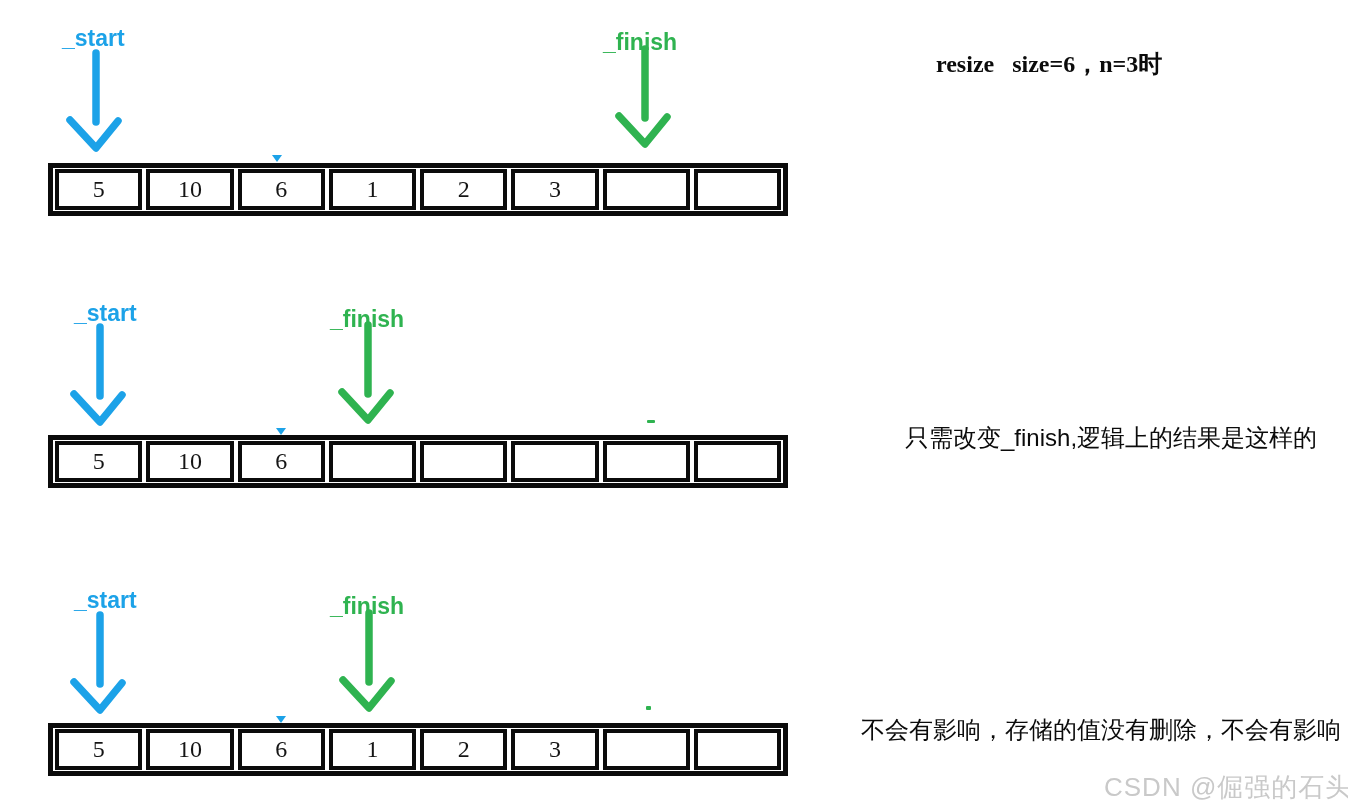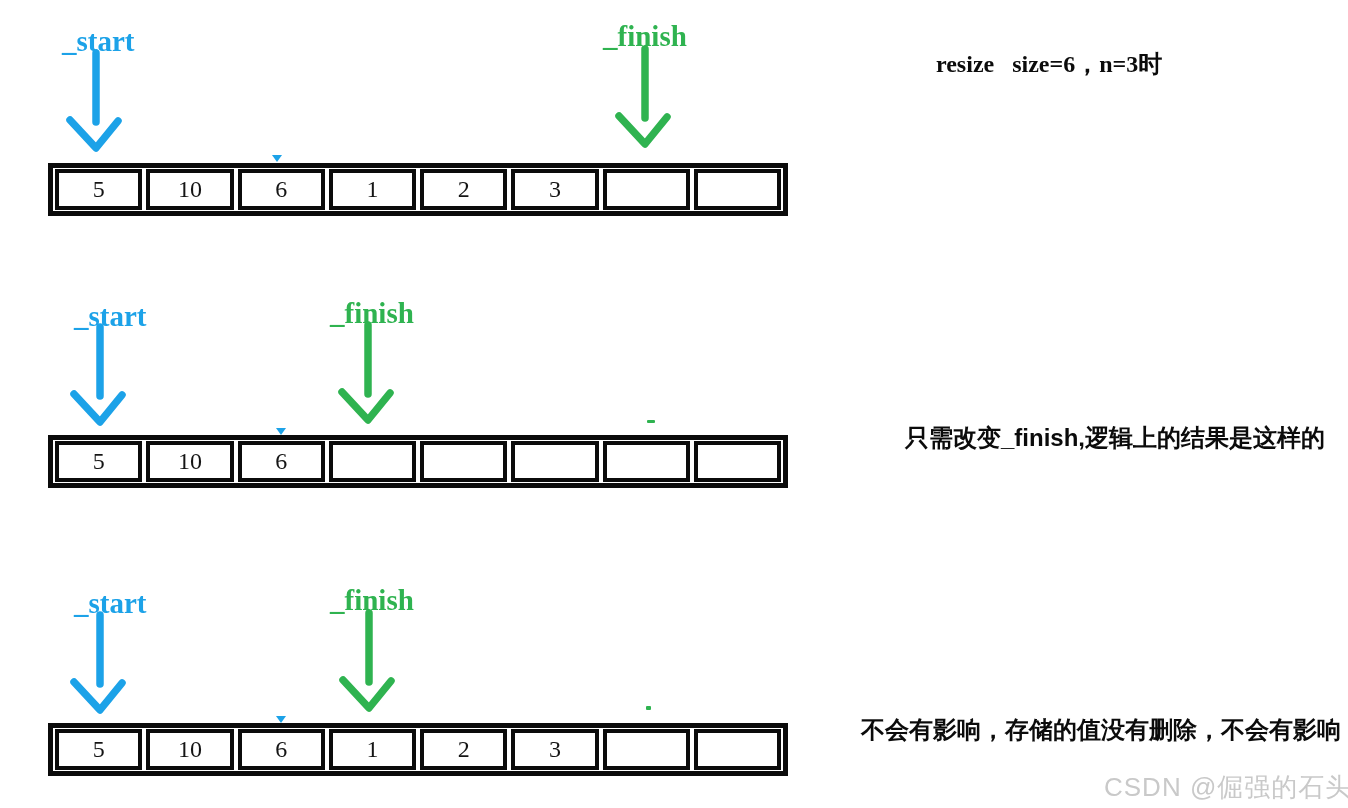--- a/index.html
+++ b/index.html
@@ -7,25 +7,25 @@
     --green:#2fb350;
     --ink:#0b0b0b;
     --muted:#c9c9c9;
   }
   html,body{margin:0;padding:0;background:#fff;}
   .canvas{
     position:relative;width:1348px;height:808px;background:#ffffff;
     overflow:hidden;font-family:"Liberation Serif",serif;
   }
   .ptr-label{
-    position:absolute;font-family:Liberation Serif, serif;
-    font-weight:700;font-size:29px;line-height:1;white-space:nowrap;
+    position:absolute;font-family:Liberation Sans, sans-serif;
+    font-weight:700;font-size:23px;line-height:1;white-space:nowrap;
   }
   .blue{color:var(--blue);}
-  .green{color:var(--green);}
+  .green{color:var(--green);margin-top:9px;}
   .arrow{position:absolute;width:64px;height:104px;overflow:visible;}
   .arrow line,.arrow polyline{
     fill:none;stroke-width:7.5;stroke-linecap:round;stroke-linejoin:round;
   }
   .arrow.blue-stroke line,.arrow.blue-stroke polyline{stroke:var(--blue);}
   .arrow.green-stroke line,.arrow.green-stroke polyline{stroke:var(--green);}
   .array{
     position:absolute;left:48px;width:740px;height:53px;
     box-sizing:border-box;border:5px solid var(--ink);
     display:flex;background:#fff;
@@ -33,21 +33,21 @@
   .cell{
     flex:1;box-sizing:border-box;border:4px solid var(--ink);
     margin:1px 2px;display:flex;align-items:center;justify-content:center;
     font-family:"Liberation Serif",serif;font-size:24px;color:#151515;
     background:#fff;
   }
   .note{
     position:absolute;white-space:pre;color:var(--ink);line-height:1.2;
   }
   .serif-note{font-family:"Liberation Serif",serif;font-weight:700;font-size:24px;}
-  .cjk-note{font-family:"Liberation Sans",sans-serif;font-weight:700;font-size:24px;}
+  .cjk-note{font-family:"Liberation Sans",sans-serif;font-weight:400;font-size:24px;}
   .watermark{
     position:absolute;font-family:"Liberation Sans",sans-serif;
     font-size:26px;color:var(--muted);letter-spacing:1px;white-space:nowrap;
   }
   .tick-down{
     position:absolute;width:0;height:0;
     border-left:5px solid transparent;border-right:5px solid transparent;
     border-top:7px solid var(--blue);
   }
   .stray{position:absolute;background:var(--green);border-radius:1px;}

